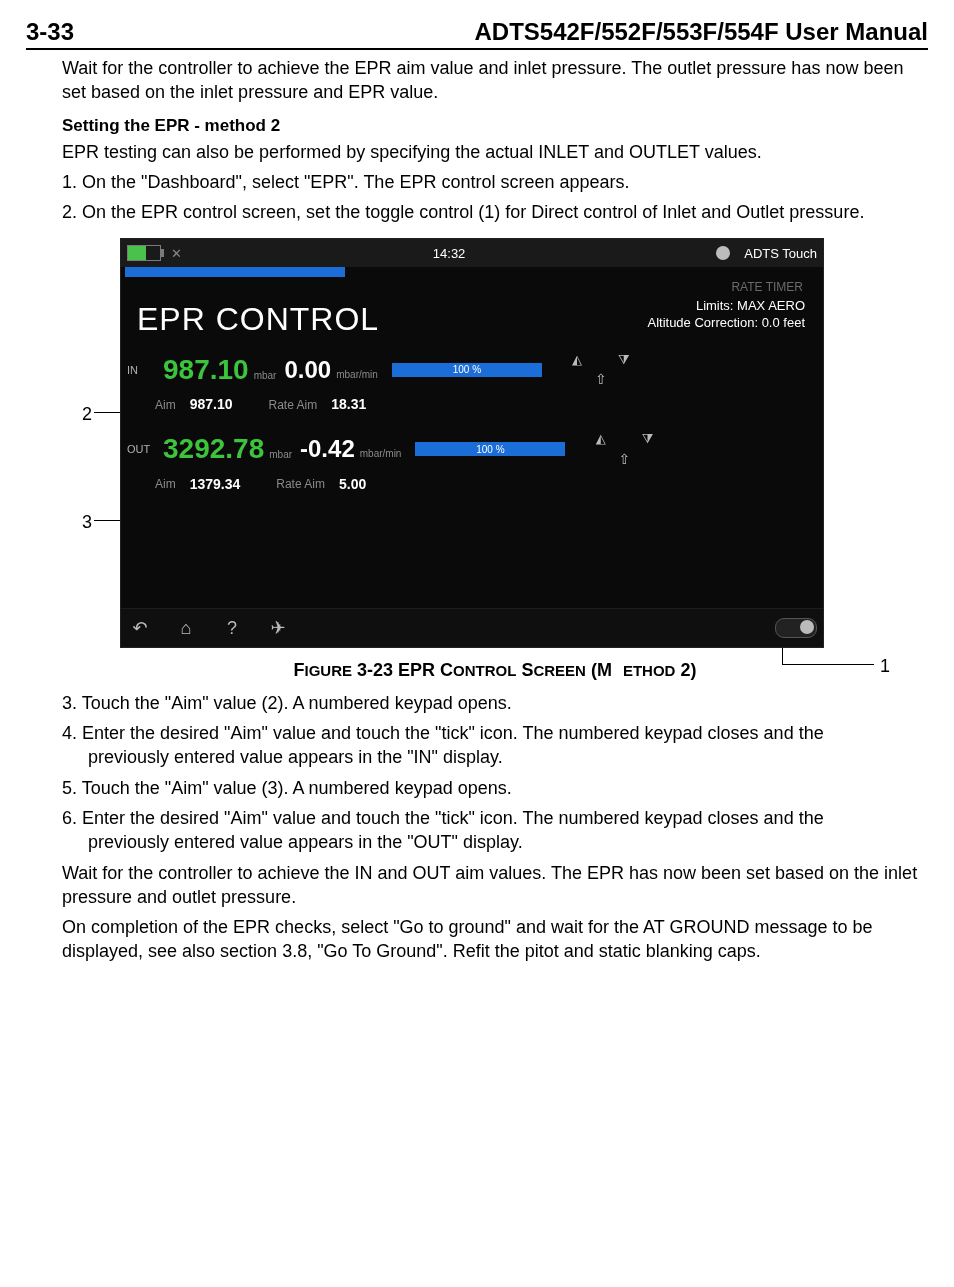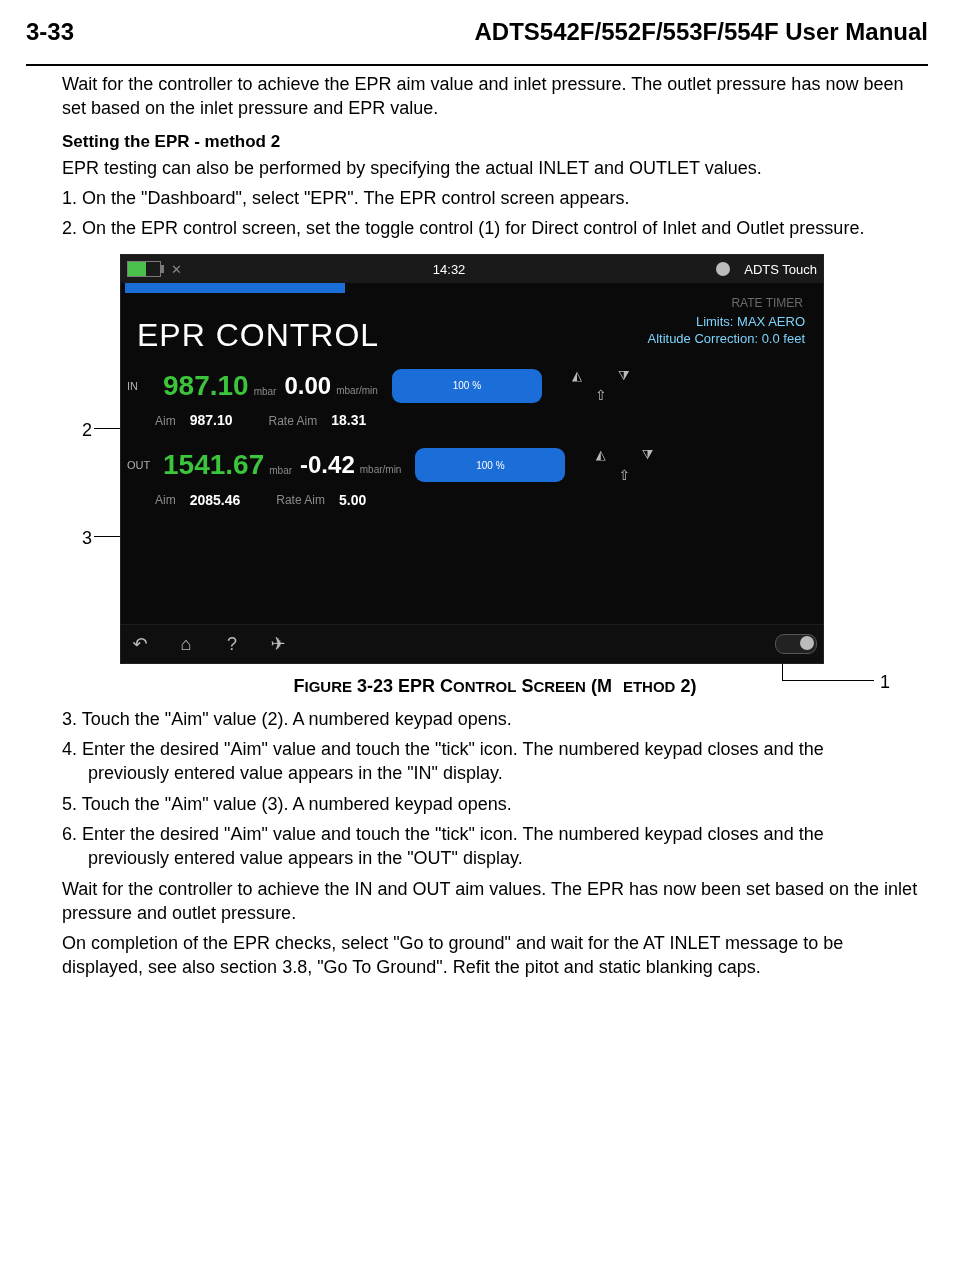--- a/index.html
+++ b/index.html
@@ -11,21 +11,21 @@
   }
   .page {
     padding: 18px 26px 12px 26px;
   }
   .top-header {
     display: flex;
     justify-content: space-between;
     align-items: baseline;
     font-weight: bold;
     font-size: 24px;
-    margin-bottom: 18px;
+    margin-bottom: 2px;
   }
   .hr-top {
     border: none;
     border-top: 2px solid #000;
     margin: 0 0 6px 0;
   }
   .content {
     padding: 0 0 0 36px;
     font-size: 18px;
     line-height: 1.35;
@@ -111,21 +111,21 @@
   }
   .epr-title {
     font-size: 32px;
     font-weight: 300;
     letter-spacing: 1px;
     padding: 0 8px 6px 8px;
     color: #fff;
   }
   .limits {
     text-align: right;
-    color: #7dd3fc;
+    color: #ffffff;
     font-size: 13px;
     line-height: 1.3;
     padding-right: 10px;
   }
   .rate-timer { color: #6a6a6a; font-size: 12px; padding-right: 12px; }
   .rows { padding: 4px 6px; }
   .rowmain {
     display: flex;
     align-items: center;
     gap: 8px;
@@ -144,23 +144,23 @@
   .unit { font-size: 10px; color: #8a8a8a; }
   .rateval {
     font-size: 24px;
     font-weight: bold;
     color: #fff;
     width: 120px;
     text-align: right;
   }
   .progress {
     flex: 1;
-    height: 34px;
+    height: 14px;
     background: #1a1a1a;
-    border-radius: 9px;
+    border-radius: 0;
     position: relative;
     margin: 0 6px;
     display: flex;
     align-items: center;
     justify-content: center;
     font-size: 10px;
     color: #fff;
     background: #1b6dd8;
     max-width: 150px;
   }
@@ -319,41 +319,41 @@
           <div class="aimrow">
             <span>Aim</span>
             <span class="av">987.10</span>
             <span>Rate Aim</span>
             <span class="av">18.31</span>
           </div>
 
           <div class="rowmain">
             <div class="rowlabel">OUT</div>
             <div>
-              <span class="bigval green">1541.67</span>
+              <span class="bigval green">3292.78</span>
               <span class="unit">mbar</span>
             </div>
             <div>
               <span class="rateval">-0.42</span>
               <span class="unit">mbar/min</span>
             </div>
             <div class="progress">
                 <span>100 %</span>
               </div>
             <div class="triArea">
               <div class="tri-row">
                   <span>◭</span>
                   <span>⧩</span>
                 </div>
               <div class="uparrow">⇧</div>
             </div>
           </div>
           <div class="aimrow">
             <span>Aim</span>
-            <span class="av">2085.46</span>
+            <span class="av">1379.34</span>
             <span>Rate Aim</span>
             <span class="av">5.00</span>
           </div>
         </div>
 
         <div class="bottombar">
           <div class="bicon">↶</div>
           <div class="bicon">⌂</div>
           <div class="bicon">?</div>
           <div class="bicon">✈</div>
@@ -367,16 +367,16 @@
       F<span style="font-size:15px;">IGURE</span> 3-23 EPR C<span style="font-size:15px;">ONTROL</span> S<span style="font-size:15px;">CREEN</span> (M<span style="font-size:15px;margin-left:11px;">ETHOD</span> 2)
     </div>
 
     <p>3. Touch the "Aim" value (2). A numbered keypad opens.</p>
     <p style="margin-bottom:0;">4. Enter the desired "Aim" value and touch the "tick" icon. The numbered keypad closes and the</p>
     <p class="indent" style="margin-top:0;">previously entered value appears in the "IN" display.</p>
     <p>5. Touch the "Aim" value (3). A numbered keypad opens.</p>
     <p style="margin-bottom:0;">6. Enter the desired "Aim" value and touch the "tick" icon. The numbered keypad closes and the</p>
     <p class="indent" style="margin-top:0;">previously entered value appears in the "OUT" display.</p>
     <p>Wait for the controller to achieve the IN and OUT aim values. The EPR has now been set based on the inlet pressure and outlet pressure.</p>
-    <p>On completion of the EPR checks, select "Go to ground" and wait for the AT INLET message to be displayed, see also section 3.8, "Go To Ground". Refit the pitot and static blanking caps.</p>
+    <p>On completion of the EPR checks, select "Go to ground" and wait for the AT GROUND message to be displayed, see also section 3.8, "Go To Ground". Refit the pitot and static blanking caps.</p>
   </div>
 
 </div>
 
 </body></html>

